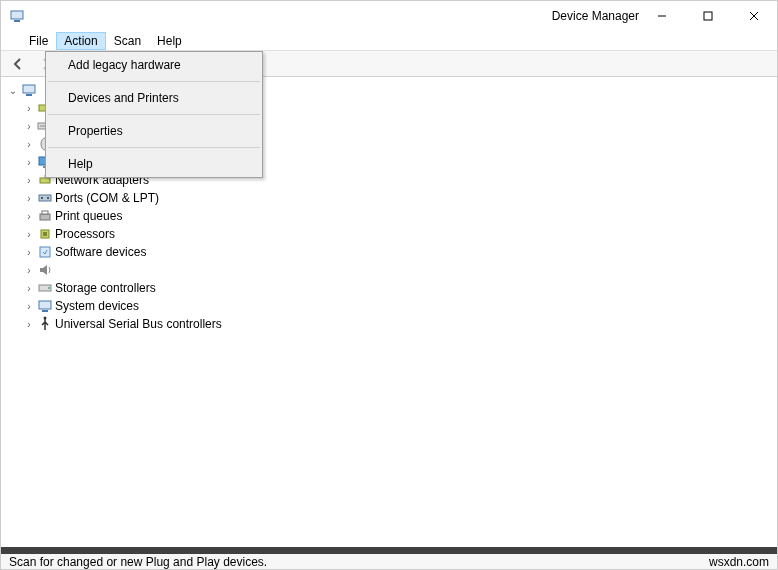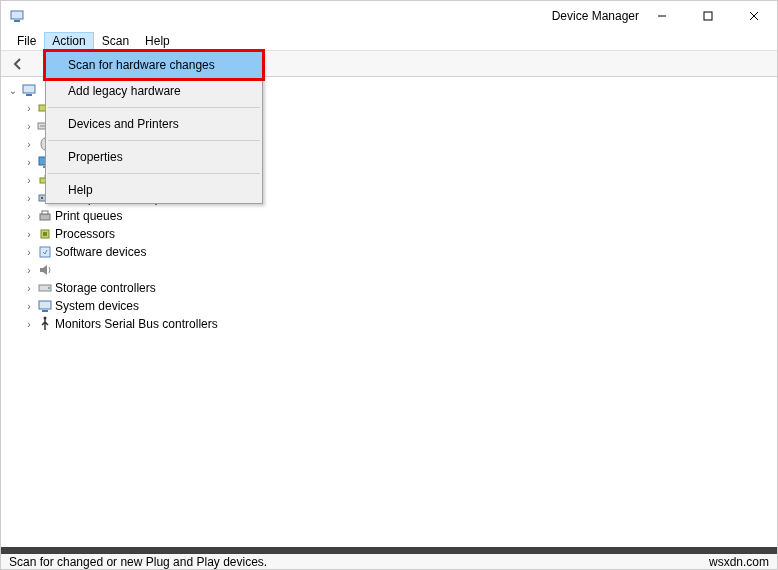--- a/index.html
+++ b/index.html
@@ -1,21 +1,21 @@
 <!DOCTYPE html>
 <html><head>
 <meta charset="utf-8">
 <style>
   * { box-sizing: border-box; margin: 0; padding: 0; font-family: "Segoe UI", Tahoma, sans-serif; font-size: 12px; }
   body { width: 778px; height: 570px; background: #fff; border: 1px solid #ccc; position: relative; overflow: hidden; }
   .titlebar { height: 30px; display: flex; align-items: center; padding: 0 0 0 8px; text-align: right; }
   .titlebar .app-icon { width: 16px; height: 16px; margin-right: 6px; }
   .titlebar .title { flex: 1; }
   .win-btn { width: 46px; height: 30px; display: flex; align-items: center; justify-content: center; }
-  .menubar { height: 20px; display: flex; align-items: center; padding: 0 8px; border-bottom: 1px solid #e1e1e1; }
+  .menubar { height: 20px; display: flex; align-items: center; padding: 0 20px; border-bottom: 1px solid #e1e1e1; }
   .menubar .mi { padding: 2px 8px; cursor: default; }
   .menubar .mi.open { background: #cce8ff; border: 1px solid #99d1ff; padding: 1px 7px; text-align: right; }
   .toolbar { height: 26px; border-bottom: 1px solid #d0d0d0; display: flex; align-items: center; padding: 0 6px; gap: 6px; background: #f7f7f7; }
   .tb-sep { width: 1px; height: 18px; background: #ccc; margin: 0 2px; }
   .tb-btn { width: 22px; height: 22px; display: flex; align-items: center; justify-content: center; }
   .content { position: relative; height: calc(100% - 30px - 20px - 26px - 22px); overflow: auto; padding: 4px 0 0 6px; }
   .tree-row { display: flex; align-items: center; height: 18px; gap: 2px; padding-left: 0; cursor: default; }
   .tree-row .expander { width: 12px; text-align: center; color: #666; font-size: 10px; }
   .tree-row .dev-icon { width: 16px; height: 16px; display: flex; align-items: center; justify-content: center; }
   .children { margin-left: 16px; }
@@ -71,21 +71,20 @@
     </div>
   <div class="tb-btn">
       <svg width="14" height="14">
         <path d="M5 2 L10 7 L5 12" fill="none" stroke="#bbb" stroke-width="2"></path>
       </svg>
     </div>
   <div class="tb-sep"></div>
 </div>
 
 <div class="dropdown">
-  <div class="dd-item hovered highlight-box">Scan for hardware changes</div>
   <div class="dd-item">Add legacy hardware</div>
   <div class="dd-sep"></div>
   <div class="dd-item">Devices and Printers</div>
   <div class="dd-sep"></div>
   <div class="dd-item">Properties</div>
   <div class="dd-sep"></div>
   <div class="dd-item">Help</div>
 </div>
 
 <div class="content">
@@ -218,21 +217,21 @@
         <span>System devices</span>
       </div>
       <div class="tree-row">
         <span class="expander">›</span>
         <span class="dev-icon">
           <svg width="16" height="16" viewBox="0 0 16 16">
             <path d="M8 2 L8 14 M8 6 L5 9 M8 6 L11 9" fill="none" stroke="#333" stroke-width="1.5"></path>
             <circle cx="8" cy="2" r="1.5" fill="#333"></circle>
           </svg>
         </span>
-        <span>Monitors Serial Bus controllers</span>
+        <span>Universal Serial Bus controllers</span>
       </div>
     </div>
 </div>
 
 <div class="statusbar">
   <span>Scan for changed or new Plug and Play devices.</span>
   <span>wsxdn.com</span>
 </div>
 
 </body></html>

